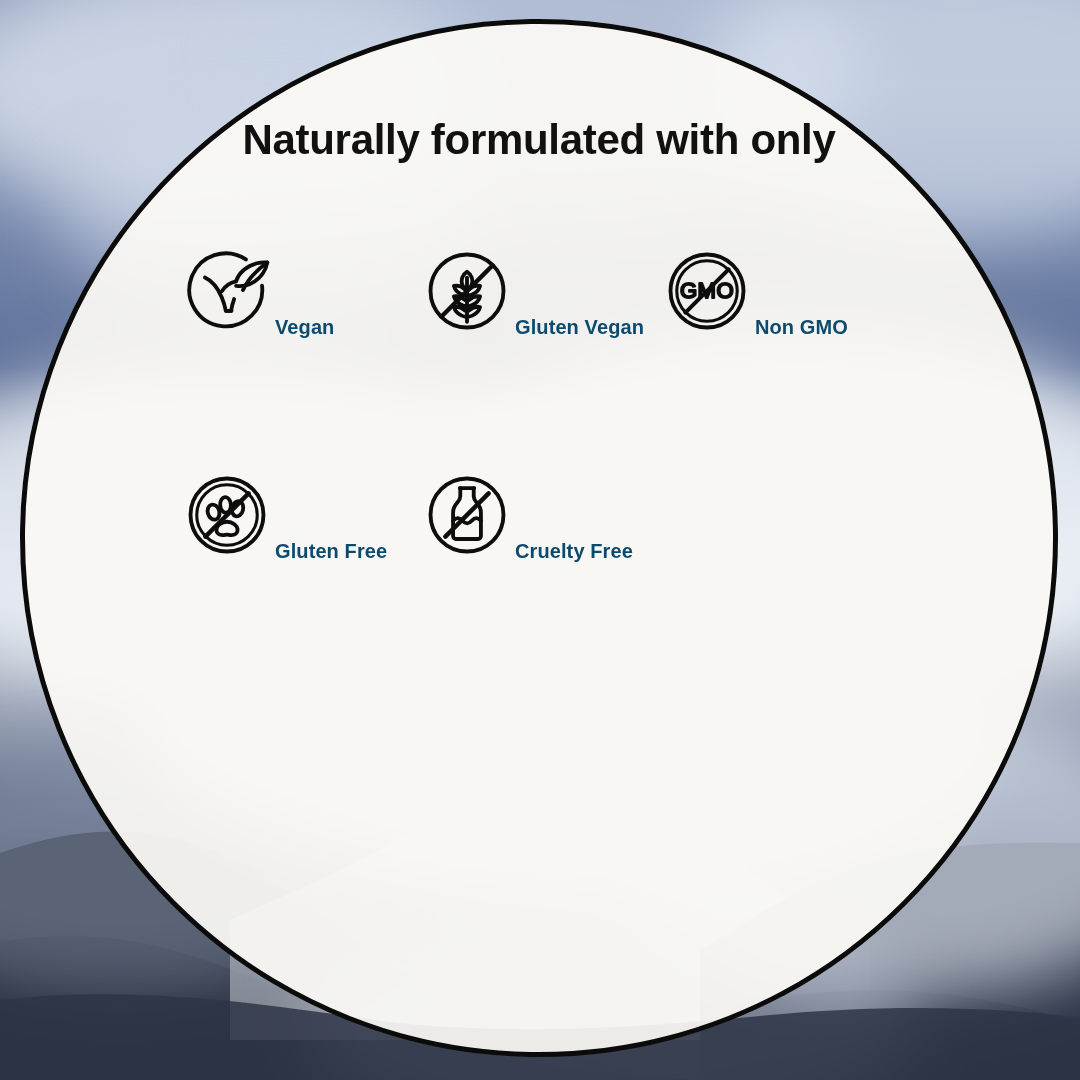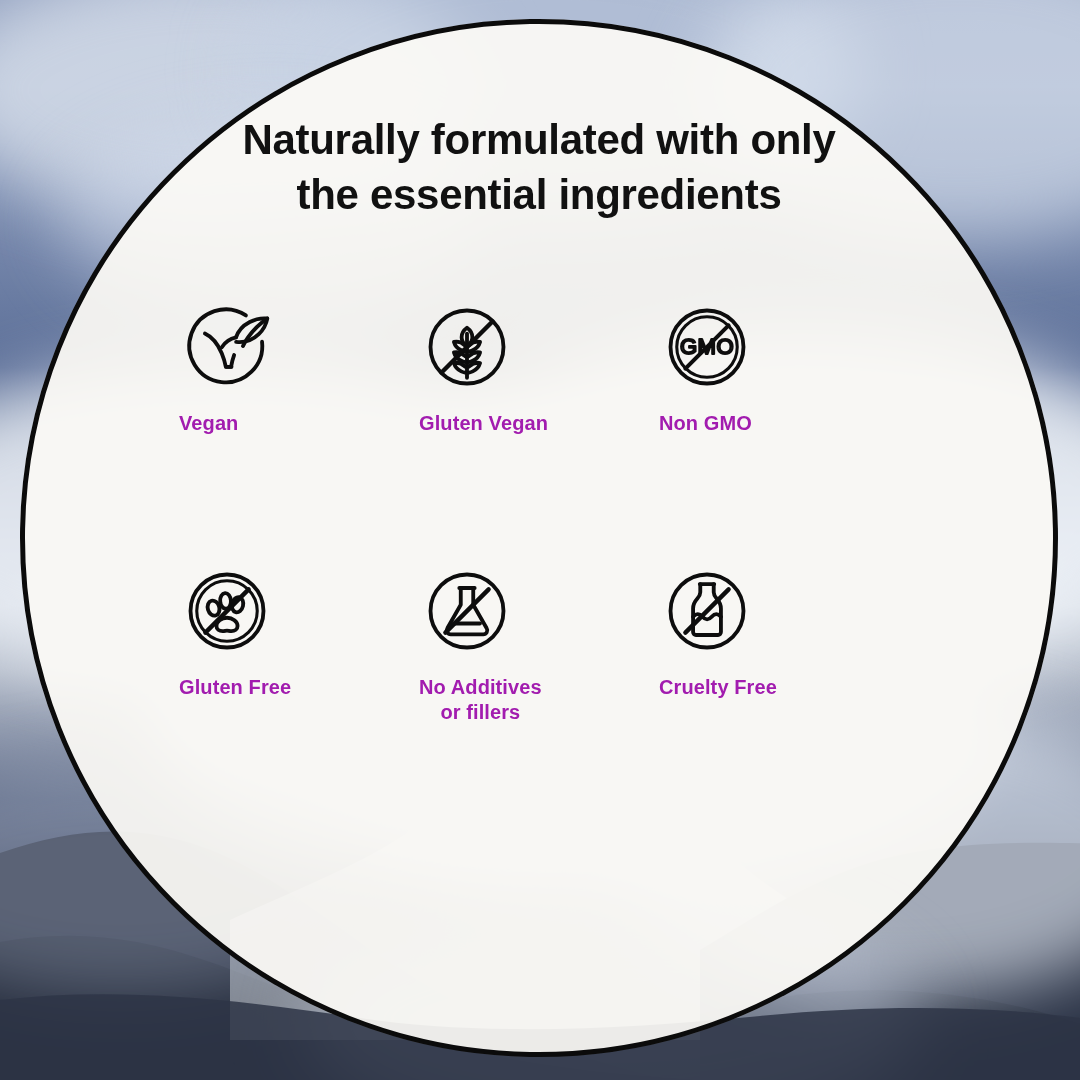--- a/index.html
+++ b/index.html
@@ -104,33 +104,33 @@
   .grid {
     margin-top: 76px;
     width: 720px;
     display: grid;
     grid-template-columns: repeat(3, 1fr);
     row-gap: 128px;
     column-gap: 0;
   }
   .badge {
     display: flex;
-    flex-direction: column;
-    align-items: flex-start;
+    flex-direction: row;
+    align-items: flex-end;
   }
   .badge .ico {
     width: 96px;
     height: 96px;
     display: block;
   }
   .badge .ico svg { display: block; width: 96px; height: 96px; }
   .badge .cap {
     margin-top: 16px;
     text-align: center;
-    color: #a21caf;
+    color: #0c4a6e;
     font-size: 20px;
     font-weight: 700;
     line-height: 1.22;
     letter-spacing: 0.1px;
     white-space: pre-line;
   }
 </style>
 </head>
 <body>
 
@@ -176,21 +176,20 @@
     <svg viewBox="0 0 1080 130" width="1080" height="130" preserveAspectRatio="none">
       <path d="M0,40 C120,26 240,40 360,58 C480,76 620,70 760,56 C880,44 990,46 1080,58 L1080,130 L0,130 Z" fill="#2e3547" opacity=".85"></path>
     </svg>
   </div>
 
   <div class="disc">
     <div class="disc-inner">
 
       <div class="headline">
         <span class="ln">Naturally formulated with only</span>
-        <span class="ln">the essential ingredients</span>
       </div>
 
       <div class="grid">
 
         <div class="badge">
           <span class="ico">
             <svg viewBox="0 0 100 100" fill="none" stroke="#0d0d0d" stroke-width="4" stroke-linecap="round" stroke-linejoin="round">
               <path d="M86.5 44.5a38 38 0 1 1-16.8-27.4"></path>
               <path d="M27 36c7.5 3.5 13.5 11 17.5 20.5 2 4.8 3.4 9.6 4.3 14.2h5.4c.7-4 1.7-8.2 3.2-12.3"></path>
               <path d="M49.3 70.7h5.4"></path>
@@ -240,33 +239,20 @@
               <ellipse cx="36" cy="47" rx="6" ry="8" transform="rotate(-16 36 47)"></ellipse>
               <ellipse cx="48.5" cy="39.5" rx="5.6" ry="8.2" transform="rotate(-4 48.5 39.5)"></ellipse>
               <ellipse cx="61" cy="43.5" rx="5.8" ry="8" transform="rotate(14 61 43.5)"></ellipse>
               <path d="M50 57c-5.8 0-11 4-11 8.6 0 3.4 3 5.4 6.4 5.4 2 0 3.2-.6 4.6-.6 1.4 0 2.6.6 4.6.6 3.4 0 6.4-2 6.4-5.4C61 61 55.8 57 50 57Z"></path>
               <path d="M27.5 72.5 72.5 27.5" stroke-width="4.6"></path>
             </svg>
           </span>
           <span class="cap">Gluten Free</span>
         </div>
 
-        <div class="badge">
-          <span class="ico">
-            <svg viewBox="0 0 100 100" fill="none" stroke="#0d0d0d" stroke-width="4" stroke-linecap="round" stroke-linejoin="round">
-              <circle cx="50" cy="50" r="38"></circle>
-              <path d="M42 26h16"></path>
-              <path d="M43.5 26v17.5L29.5 68a4.2 4.2 0 0 0 3.6 6.4h33.8a4.2 4.2 0 0 0 3.6-6.4L56.5 43.5V26"></path>
-              <path d="M36.5 63h27"></path>
-              <path d="M27.5 72.5 72.5 27.5" stroke-width="4.6"></path>
-            </svg>
-          </span>
-          <span class="cap">No Additives
-or fillers</span>
-        </div>
 
         <div class="badge">
           <span class="ico">
             <svg viewBox="0 0 100 100" fill="none" stroke="#0d0d0d" stroke-width="4" stroke-linecap="round" stroke-linejoin="round">
               <circle cx="50" cy="50" r="38"></circle>
               <path d="M42.5 22h15"></path>
               <path d="M43 22v8.5c0 2.6-1.2 4.4-3 6.4-2.6 2.9-4.5 6-4.5 10.4V72a3 3 0 0 0 3 3h23a3 3 0 0 0 3-3V47.3c0-4.4-1.9-7.5-4.5-10.4-1.8-2-3-3.8-3-6.4V22"></path>
               <path d="M35.5 56c3.2-3.6 6.6-3.6 9.8 0 3.2 3.6 6.4 3.6 9.6 0 3.2-3.6 6.4-3.6 9.6 0"></path>
               <path d="M27.5 72.5 72.5 27.5" stroke-width="4.6"></path>
             </svg>

